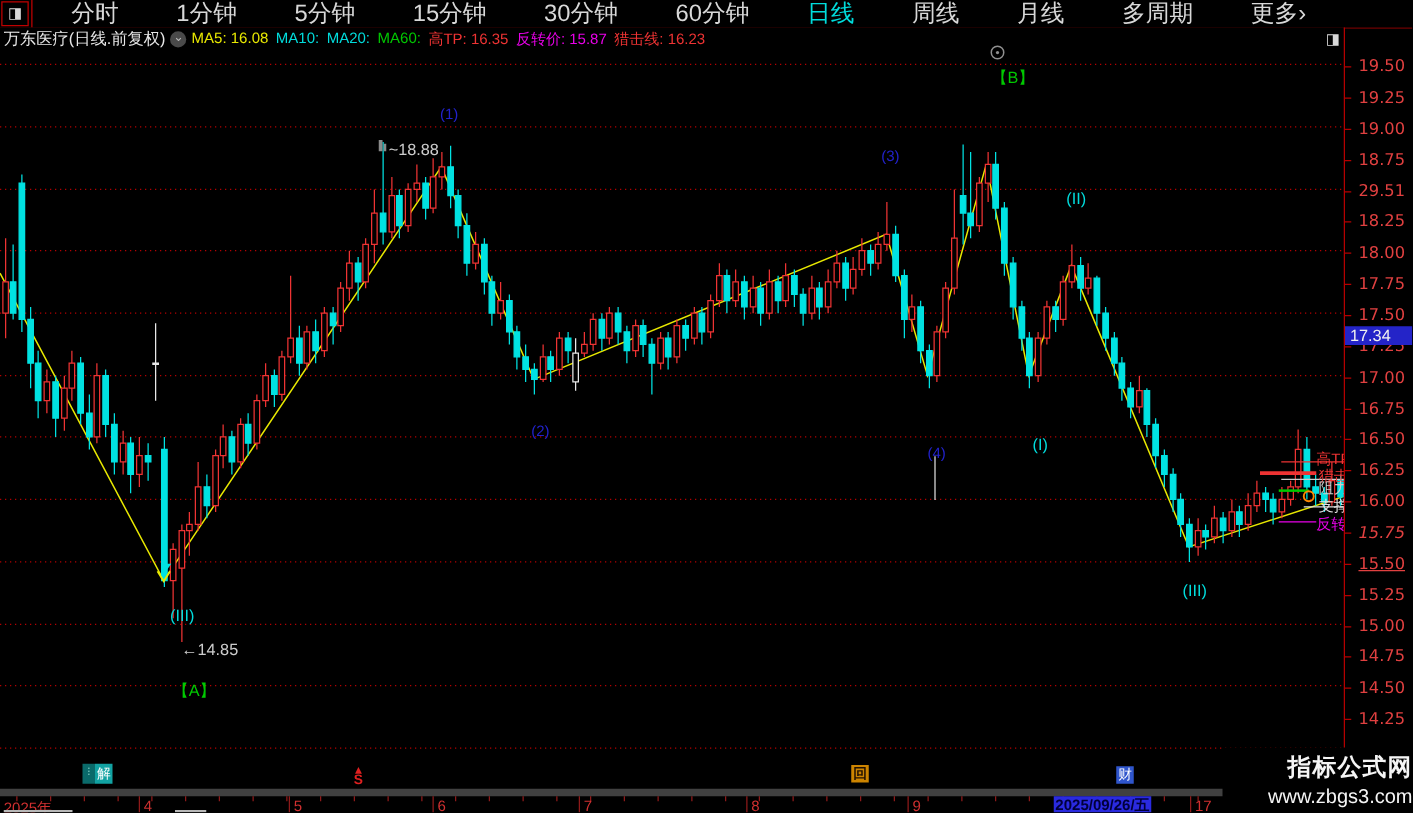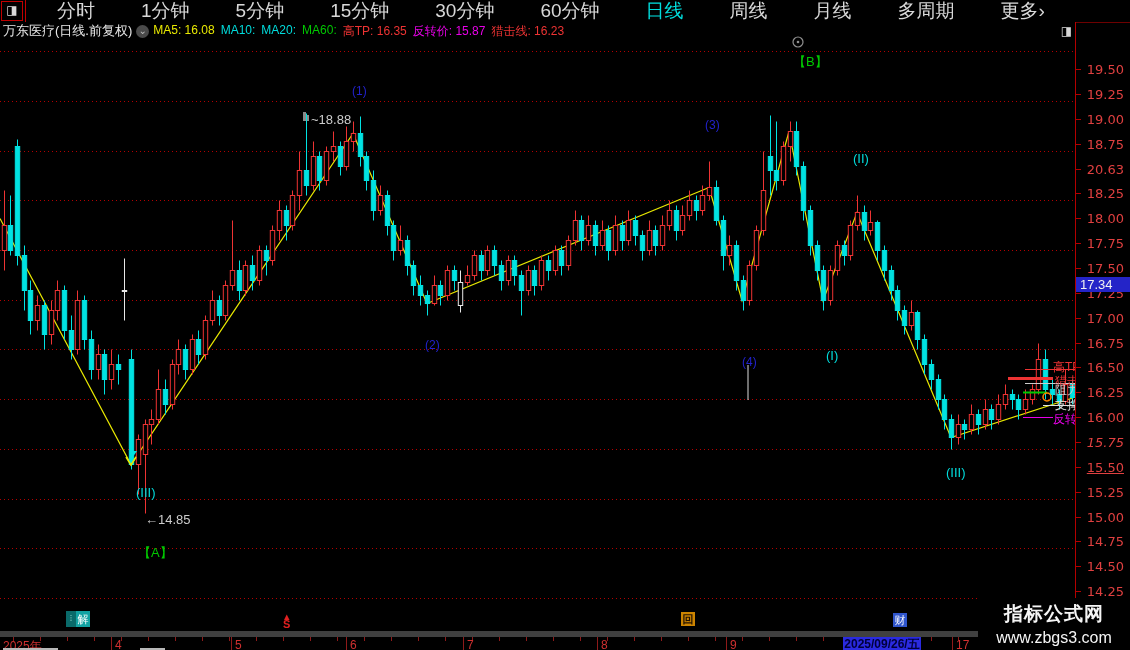--- a/index.html
+++ b/index.html
@@ -21,21 +21,21 @@
             align-items:center;background:#000;}
   #stock-name{color:#e8e8e8;font-size:13px;margin-left:3px;white-space:nowrap;}
   #chevron{width:13px;height:13px;border-radius:50%;background:#4a4a4a;color:#bbb;
            font-size:10px;line-height:11px;text-align:center;margin:0 4px;cursor:pointer;}
   .ind-item{font-size:12px;margin-right:6px;white-space:nowrap;}
   #corner-icon{position:absolute;right:58px;top:24px;color:#d8d8d8;font-size:12px;cursor:pointer;}
   
   #chart-svg{position:absolute;left:0;top:0;width:1076px;height:650px;}
   #right-border{position:absolute;left:1075px;top:22px;width:1px;height:609px;background:#b40000;}
   
-  #price-axis{position:absolute;left:1076px;top:40px;width:54px;height:609px;background:#000;}
+  #price-axis{position:absolute;left:1076px;top:24px;width:54px;height:609px;background:#000;}
   .pa-label{position:absolute;right:6px;color:#e04040;font-size:13px;font-family:"DejaVu Sans",sans-serif;}
   .pa-tick{position:absolute;left:0;width:5px;height:1px;background:#b40000;}
   #cur-price{position:absolute;left:0;width:50px;height:15px;background:#2424c8;
              color:#f0f0f0;font-size:13px;line-height:15px;padding-left:4px;}
   
   #date-axis{position:absolute;left:0;top:631px;width:1112px;height:17px;background:#000;
              border-top:6px solid #404040;border-bottom:1px solid #c22222;}
   .da-label{position:absolute;top:1px;color:#d03030;font-size:12px;white-space:nowrap;}
   .da-sep{position:absolute;top:0;width:1px;height:16px;background:#8e1a1a;}
   .da-tick{position:absolute;top:0;width:1px;height:4px;background:#8e1a1a;}
@@ -48,21 +48,21 @@
   #badge-jie .b2{width:14px;height:16px;background:#12a2a2;color:#fff;font-size:11px;line-height:16px;}
   #badge-s{top:612px;left:283px;color:#e02020;font-weight:bold;font-size:11px;line-height:8px;}
   #badge-hui{top:612px;left:681px;width:14px;height:14px;background:#cc8400;color:#201000;
              font-size:11px;line-height:14px;font-weight:bold;}
   #badge-cai{top:613px;left:893px;width:14px;height:14px;background:#2f55cc;color:#fff;
              font-size:11px;line-height:14px;}
   
   .sliver{position:absolute;top:648px;height:2px;background:#b8b8b8;}
   
   #watermark{position:absolute;right:0;top:598px;width:152px;height:52px;background:#000;
-             color:#f5f5f5;text-align:center;z-index:30;}
+             color:#f5f5f5;text-align:right;z-index:30;}
   #wm1{font-size:19px;font-weight:bold;margin-top:3px;letter-spacing:1px;}
   #wm2{font-size:16px;margin-top:2px;}
 </style>
 </head>
 <body>
 
 <div id="app">
 
   <div id="menubar">
     <div id="win-icon">◨</div>
@@ -467,21 +467,21 @@
   <div id="price-axis">
       <div class="pa-tick" style="top: 29px;"></div>
       <div class="pa-label" style="top: 21.5px;">19.50</div>
       <div class="pa-tick" style="top: 54px;"></div>
       <div class="pa-label" style="top: 46.5px;">19.25</div>
       <div class="pa-tick" style="top: 79px;"></div>
       <div class="pa-label" style="top: 71.5px;">19.00</div>
       <div class="pa-tick" style="top: 104px;"></div>
       <div class="pa-label" style="top: 96.5px;">18.75</div>
       <div class="pa-tick" style="top: 129px;"></div>
-      <div class="pa-label" style="top: 121.5px;">20.63</div>
+      <div class="pa-label" style="top: 121.5px;">29.51</div>
       <div class="pa-tick" style="top: 153px;"></div>
       <div class="pa-label" style="top: 145.5px;">18.25</div>
       <div class="pa-tick" style="top: 178px;"></div>
       <div class="pa-label" style="top: 170.5px;">18.00</div>
       <div class="pa-tick" style="top: 203px;"></div>
       <div class="pa-label" style="top: 195.5px;">17.75</div>
       <div class="pa-tick" style="top: 228px;"></div>
       <div class="pa-label" style="top: 220.5px;">17.50</div>
       <div class="pa-tick" style="top: 253px;"></div>
       <div class="pa-label" style="top: 245.5px;">17.25</div>

